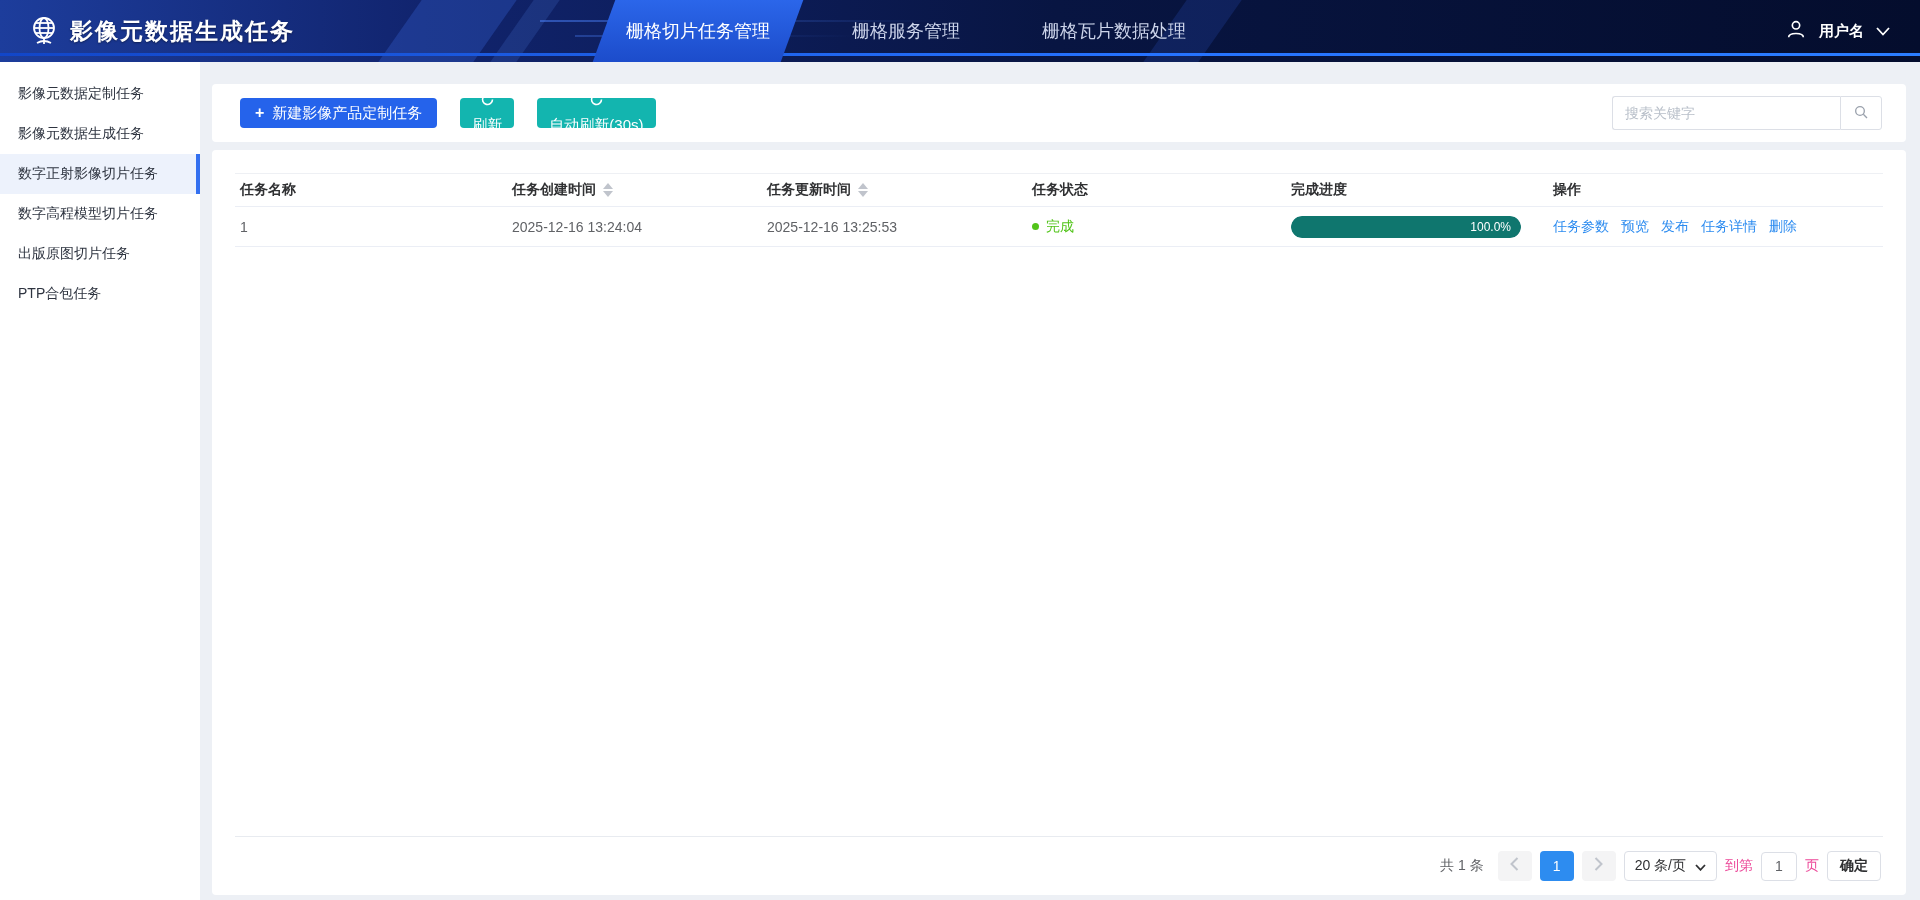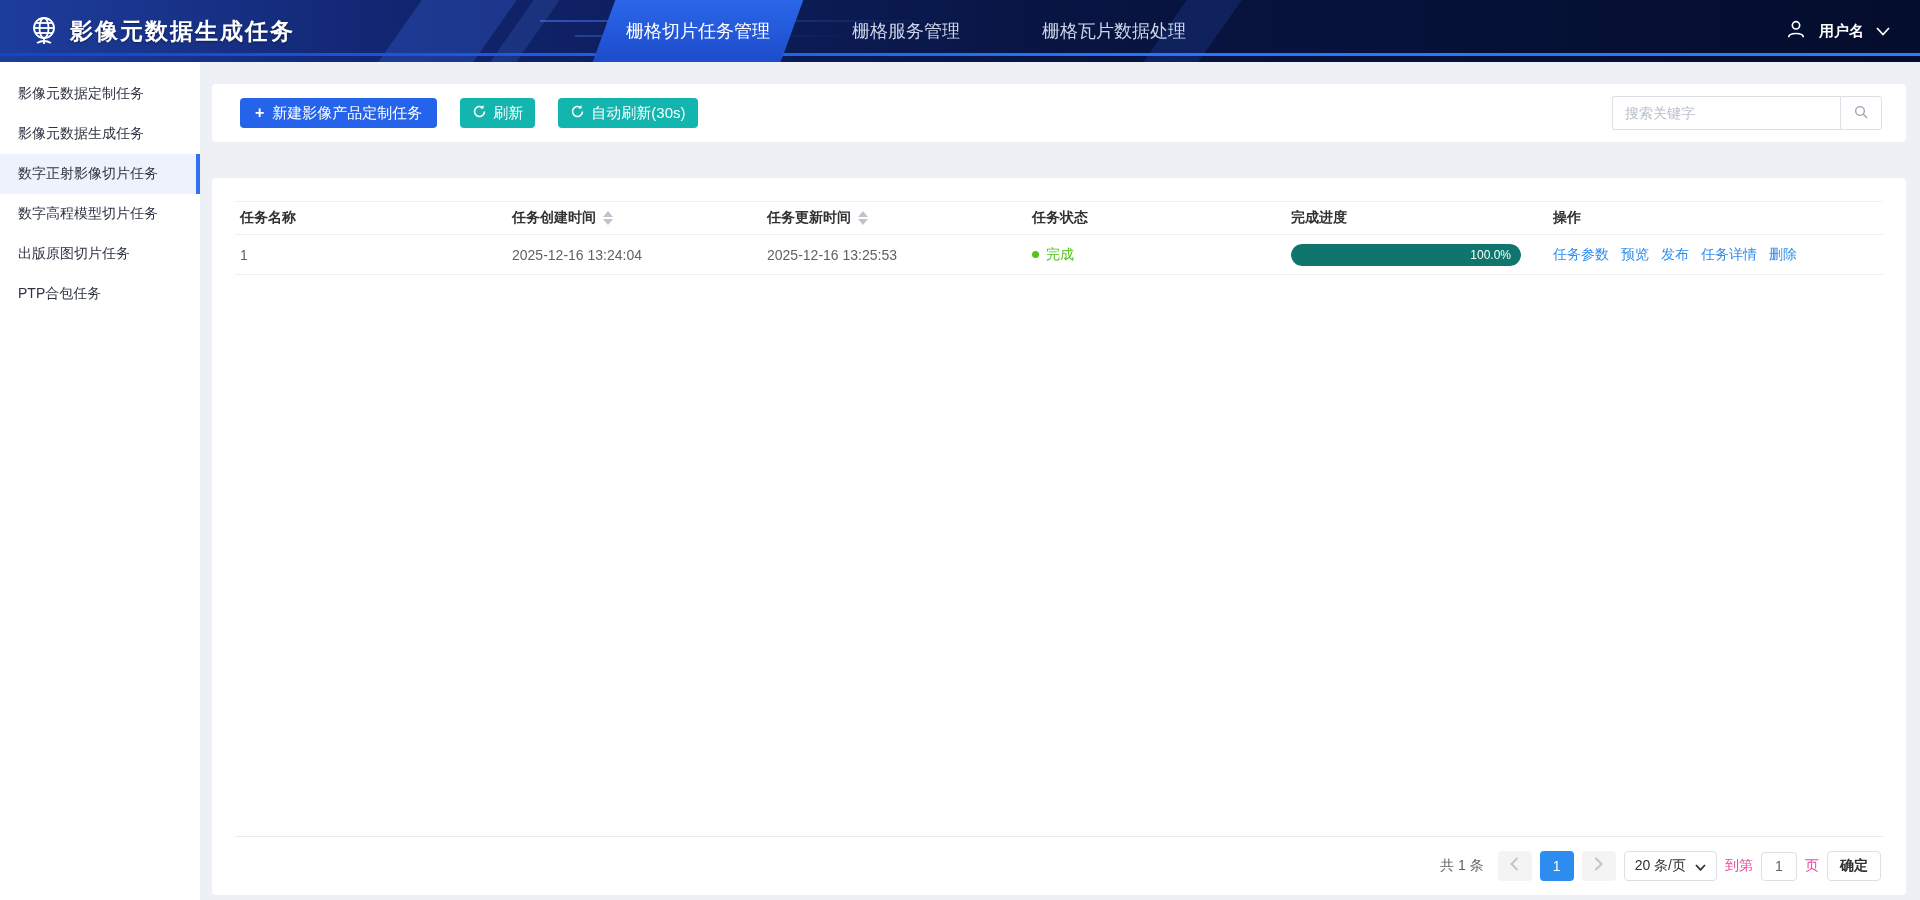--- a/index.html
+++ b/index.html
@@ -48,28 +48,28 @@
   
   .sidebar { position:absolute; left:0; top:62px; width:200px; bottom:0;
     background:#ffffff; padding-top:12px; z-index:2; }
   .side-item { height:40px; display:flex; align-items:center; padding-left:18px;
     font-size:14px; color:#2e3440; cursor:pointer; border-right:4px solid transparent;
     white-space:nowrap; }
   .side-item.active { background:#edf2fc; border-right-color:#3370f0; }
   
   .card { position:absolute; background:#fff; border-radius:4px; }
   .card-toolbar { left:212px; top:84px; width:1694px; height:58px; }
-  .card-table  { left:212px; top:150px; width:1694px; bottom:5px;margin-top:28px; }
+  .card-table  { left:212px; top:150px; width:1694px; bottom:5px; }
   
   .toolbar { position:absolute; left:28px; top:14px; display:flex; gap:23px; }
   .btn { height:30px; display:flex; align-items:center; justify-content:center;
     border:none; border-radius:4px; color:#fff; font-size:15px; cursor:pointer;
     font-family:"Liberation Sans",sans-serif; white-space:nowrap; }
   .btn-primary { background:#2563eb; padding:0 15px; gap:8px; }
-  .btn-teal { background:#13b5af; padding:0 12px; gap:6px; }
+  .btn-teal { background:#13b5af; padding:0 12px; gap:6px;flex-direction:column; }
   .btn .ico { font-size:16px; line-height:1; font-weight:bold; }
   .search-group { position:absolute; right:24px; top:12px; display:flex; height:34px; }
   .search-input { width:228px; height:34px; border:1px solid #dcdfe6; border-right:none;
     border-radius:3px 0 0 3px; padding:0 12px; font-size:14px; color:#606266; outline:none;
     font-family:Liberation Sans, sans-serif; }
   .search-input::placeholder { color:#b8bfc9; }
   .search-btn { width:42px; height:34px; border:1px solid #dcdfe6; background:#fff;
     border-radius:0 3px 3px 0; display:flex; align-items:center; justify-content:center;
     cursor:pointer; }
   

